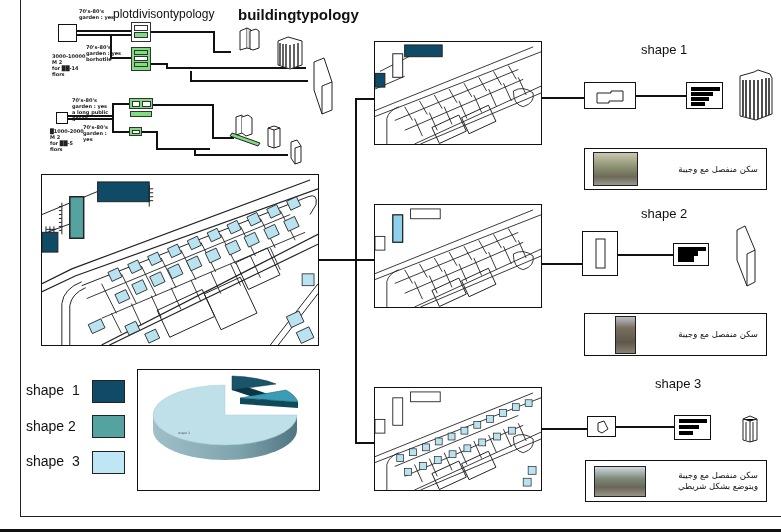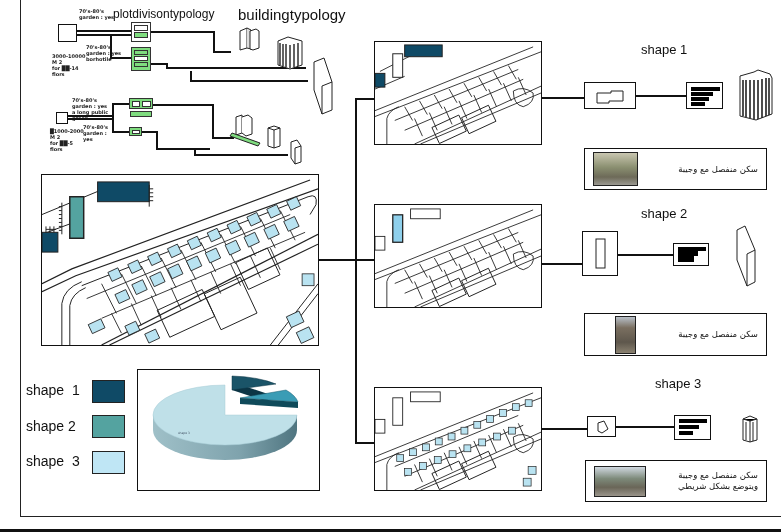--- a/index.html
+++ b/index.html
@@ -22,21 +22,21 @@
   .small-box { position: absolute; border: 1.5px solid #111; background: #fff; }
   .swatch { position: absolute; border: 1.5px solid #222; }
 </style>
 </head>
 <body>
 
 <div class="abs frame" style="left:20px; top:-4px; width:770px; height:521px;"></div>
 <div class="abs" style="left:0; top:529px; width:781px; height:3px; background:#111;"></div>
 
 <div class="abs heading" style="left:113px; top:7px;">plotdivisontypology</div>
-<div class="abs heading-lg" style="left:238px; top:6px;">buildingtypology</div>
+<div class="abs heading-lg" style="left:238px; top:6px;font-weight:bold;">buildingtypology</div>
 
 <div class="abs tiny" style="left:79px; top:8px; white-space:pre;">70's-80's
 garden : yes</div>
 <div class="small-box" style="left:58px; top:24px; width:19px; height:18px;"></div>
 <div class="line-h" style="left:77px; top:30px; width:54px;"></div>
 <div class="line-h" style="left:77px; top:34px; width:54px;"></div>
 <div class="line-v" style="left:110px; top:34px; height:24px;"></div>
 <div class="line-h" style="left:110px; top:57px; width:21px;"></div>
 <div class="abs tiny" style="left:86px; top:44px; white-space:pre;">70's-80's
 garden : yes

